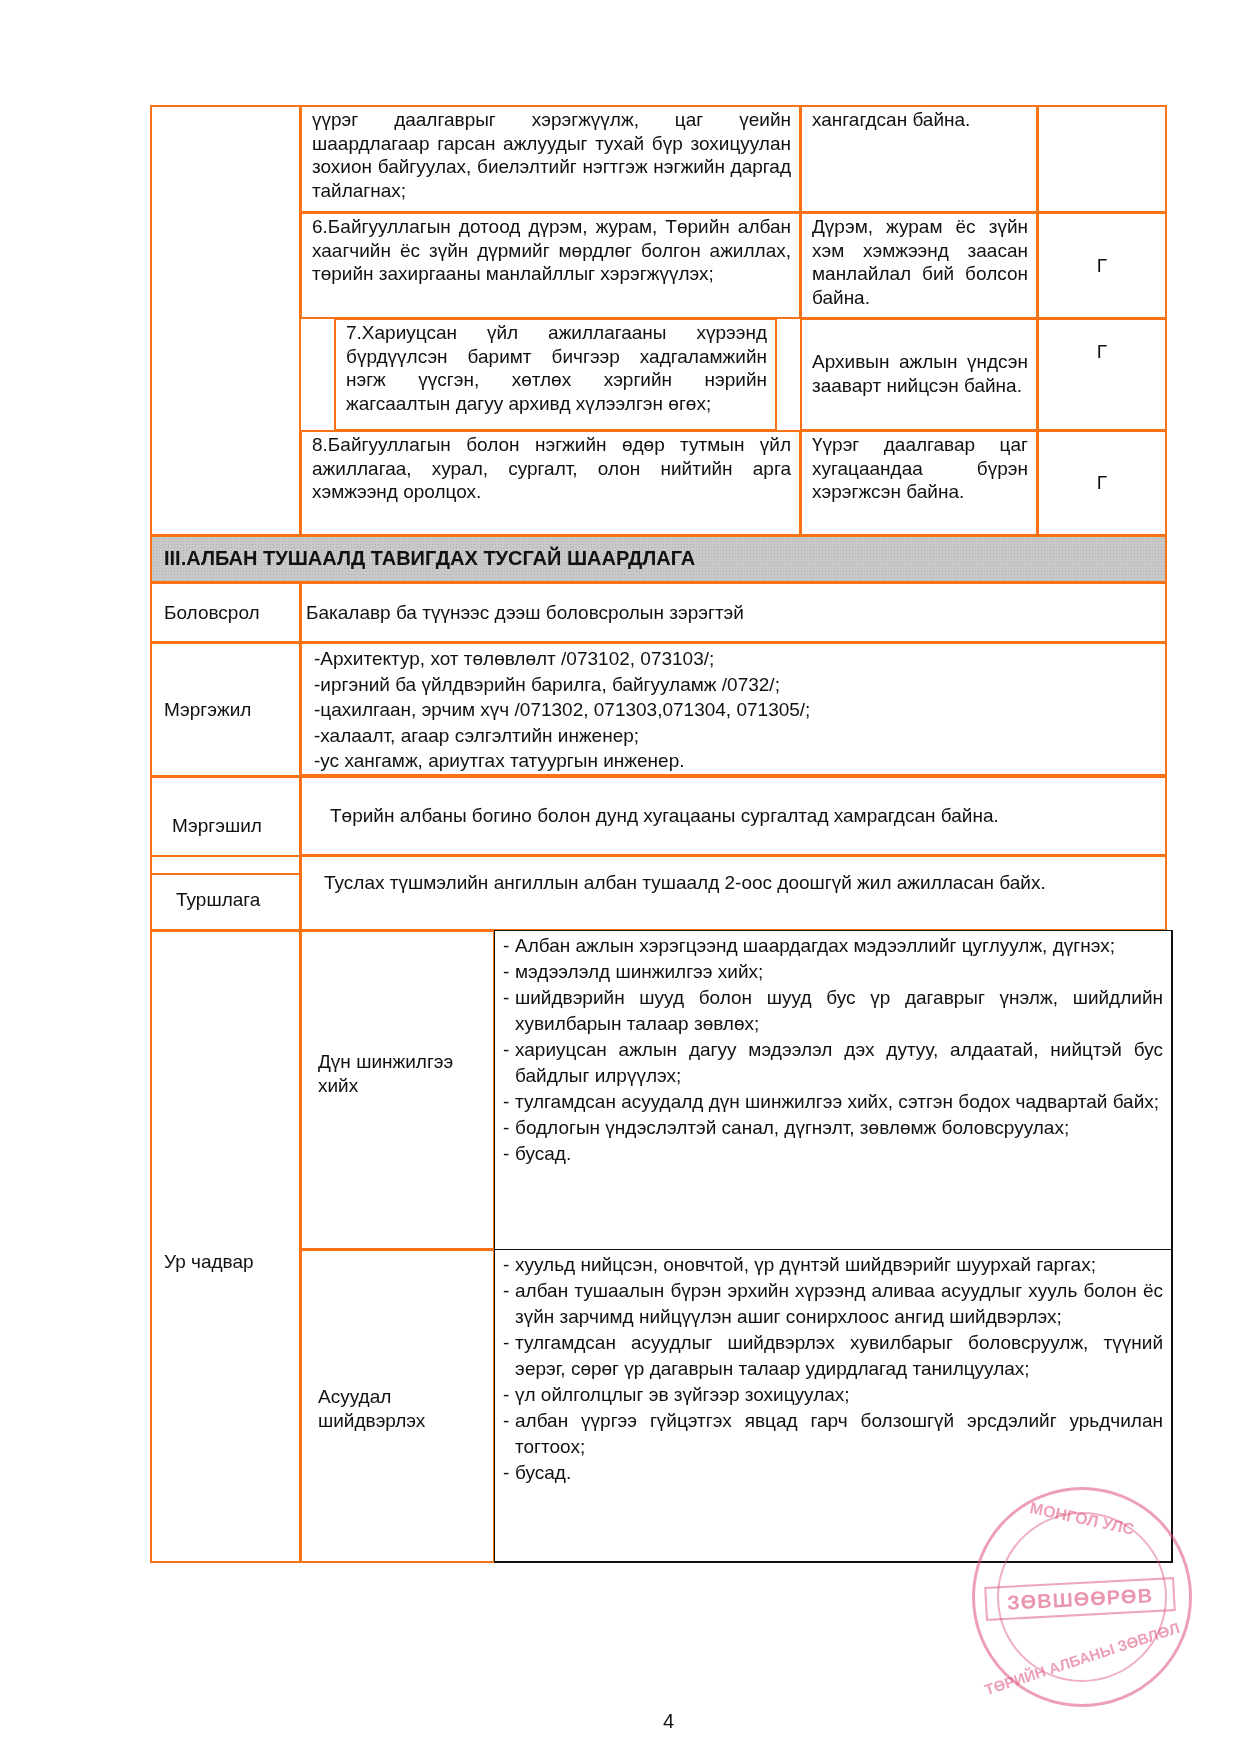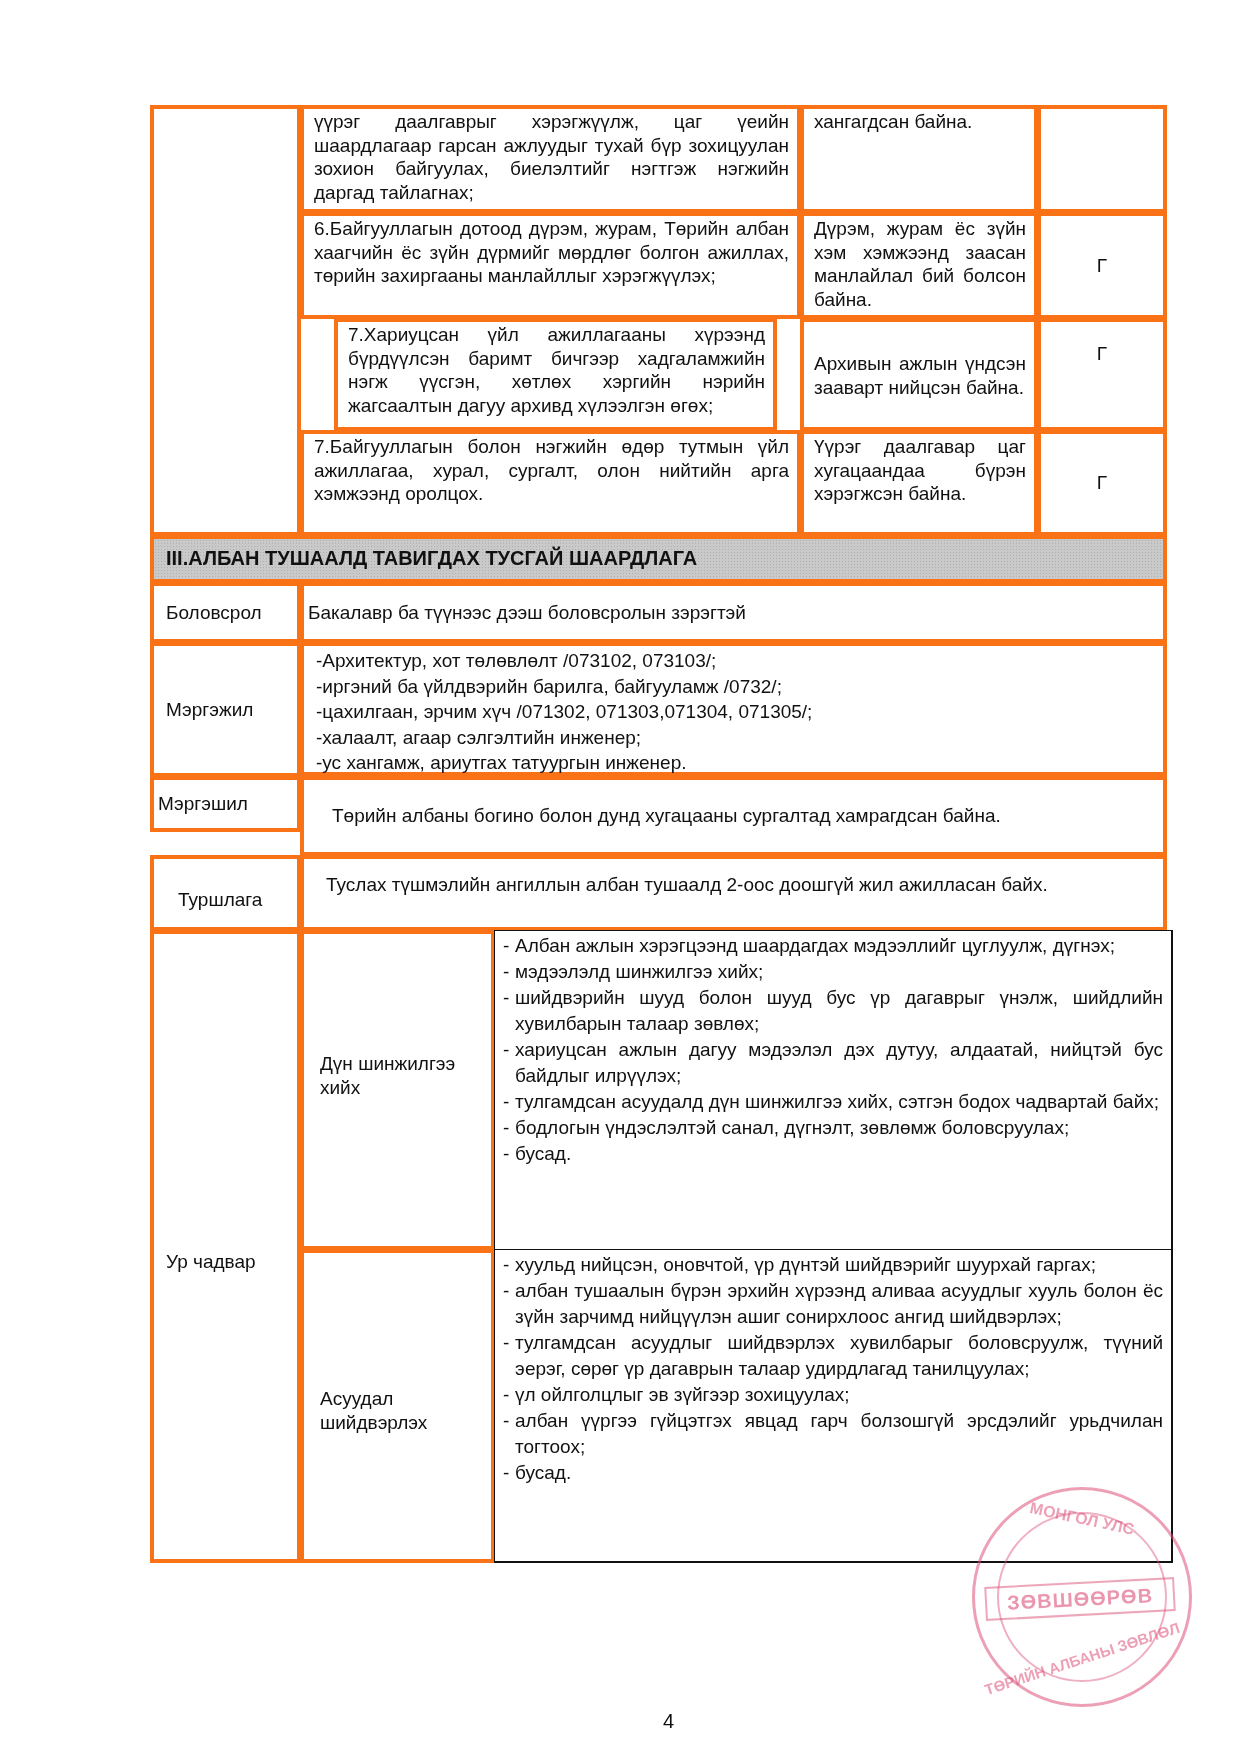--- a/index.html
+++ b/index.html
@@ -1,19 +1,19 @@
 <!DOCTYPE html>
 <html><head>
 <meta charset="utf-8">
 <style>
   html, body { margin:0; padding:0; background:#ffffff; }
   body { width:1240px; height:1753px; position:relative; overflow:hidden;
          font-family:"Liberation Sans", sans-serif; color:#111; }
   .page { position:absolute; left:0; top:0; width:1240px; height:1753px; }
-  .cell { position:absolute; box-sizing:border-box; border:4px solid #f97316; font-size:19px; line-height:23.5px; }
+  .cell { position:absolute; box-sizing:border-box; border:2px solid #f97316; font-size:19px; line-height:23.5px; }
   .just { text-align:justify; text-align-last:left; }
   .pad { padding:1px 8px 0 10px; }
   .center { display:flex; align-items:center; justify-content:center; }
   .vcenter { display:flex; align-items:center; }
   .header { background:#c9c9c9;
             background-image: radial-gradient(#b0b0b0 0.6px, transparent 0.7px);
             background-size:3px 3px; font-weight:bold; font-size:20px; }
   .list-line { display:block; }
   .dash { display:inline-block; width:12px; margin-left:-12px; }
   .stamp { position:absolute; left:972px; top:1487px; width:220px; height:220px; border-radius:50%;
@@ -41,39 +41,39 @@
   <div class="cell pad just" style="left:300px;top:212px;width:501px;height:107px;">6.Байгууллагын дотоод дүрэм, журам, Төрийн албан хаагчийн ёс зүйн дүрмийг мөрдлөг болгон ажиллах, төрийн захиргааны манлайллыг хэрэгжүүлэх;</div>
   <div class="cell pad just" style="left:800px;top:212px;width:238px;height:107px;">Дүрэм, журам ёс зүйн хэм хэмжээнд заасан манлайлал бий болсон байна.</div>
   <div class="cell center" style="left:1037px;top:212px;width:130px;height:107px;">Г</div>
 
   <div class="cell pad just" style="left:300px;top:318px;width:443px;height:113px;margin-left:34px;">7.Хариуцсан үйл ажиллагааны хүрээнд бүрдүүлсэн баримт бичгээр хадгаламжийн нэгж үүсгэн, хөтлөх хэргийн нэрийн жагсаалтын дагуу архивд хүлээлгэн өгөх;</div>
   <div class="cell pad just vcenter" style="left:800px;top:318px;width:238px;height:113px;padding-top:30px;align-items:flex-start;">
       <span>Архивын ажлын үндсэн зааварт нийцсэн байна.</span>
     </div>
   <div class="cell center" style="left:1037px;top:318px;width:130px;height:113px;align-items:flex-start;padding-top:20px;">Г</div>
 
-  <div class="cell pad just" style="left:300px;top:430px;width:501px;height:106px;">7.Байгууллагын болон нэгжийн өдөр тутмын үйл ажиллагаа, хурал, сургалт, олон нийтийн арга хэмжээнд оролцох.</div>
+  <div class="cell pad just" style="left:300px;top:430px;width:501px;height:106px;">8.Байгууллагын болон нэгжийн өдөр тутмын үйл ажиллагаа, хурал, сургалт, олон нийтийн арга хэмжээнд оролцох.</div>
   <div class="cell pad just" style="left:800px;top:430px;width:238px;height:106px;">Үүрэг даалгавар цаг хугацаандаа бүрэн хэрэгжсэн байна.</div>
   <div class="cell center" style="left:1037px;top:430px;width:130px;height:106px;">Г</div>
 
   <div class="cell header vcenter" style="left:150px;top:535px;width:1017px;height:48px;padding-left:12px;">III.АЛБАН ТУШААЛД ТАВИГДАХ ТУСГАЙ ШААРДЛАГА</div>
 
   <div class="cell vcenter" style="left:150px;top:582px;width:151px;height:61px;padding-left:12px;">Боловсрол</div>
   <div class="cell vcenter" style="left:300px;top:582px;width:867px;height:61px;padding-left:4px;">Бакалавр ба түүнээс дээш боловсролын зэрэгтэй</div>
 
   <div class="cell vcenter" style="left:150px;top:642px;width:151px;height:135px;padding-left:12px;">Мэргэжил</div>
   <div class="cell" style="left:300px;top:642px;width:867px;height:134px;padding:2px 12px 0 12px;line-height:25.5px;">
     <span class="list-line">-Архитектур, хот төлөвлөлт /073102, 073103/;</span>
     <span class="list-line">-иргэний ба үйлдвэрийн барилга, байгууламж /0732/;</span>
     <span class="list-line">-цахилгаан, эрчим хүч /071302, 071303,071304, 071305/;</span>
     <span class="list-line">-халаалт, агаар сэлгэлтийн инженер;</span>
     <span class="list-line">-ус хангамж, ариутгах татуургын инженер.</span>
   </div>
 
-  <div class="cell vcenter" style="left:150px;top:776px;width:151px;height:56px;padding-left:4px;">Мэргэшил</div>
+  <div class="cell vcenter" style="left:150px;top:776px;width:151px;height:99px;padding-left:20px;">Мэргэшил</div>
   <div class="cell vcenter" style="left:300px;top:776px;width:867px;height:80px;padding-left:28px;">Төрийн албаны богино болон дунд хугацааны сургалтад хамрагдсан байна.</div>
 
   <div class="cell vcenter" style="left:150px;top:855px;width:151px;height:76px;padding-left:24px;padding-top:14px;">Туршлага</div>
   <div class="cell just" style="left:300px;top:855px;width:867px;height:76px;padding:14px 12px 0 22px;">Туслах түшмэлийн ангиллын албан тушаалд 2-оос доошгүй жил ажилласан байх.</div>
 
   <div class="cell vcenter" style="left:150px;top:930px;width:151px;height:633px;padding-left:12px;padding-top:30px;">Ур чадвар</div>
 
   <div class="cell" style="left:300px;top:930px;width:195px;height:320px;padding:118px 10px 0 16px;">
     <span>Дүн шинжилгээ хийх</span>
   </div>

